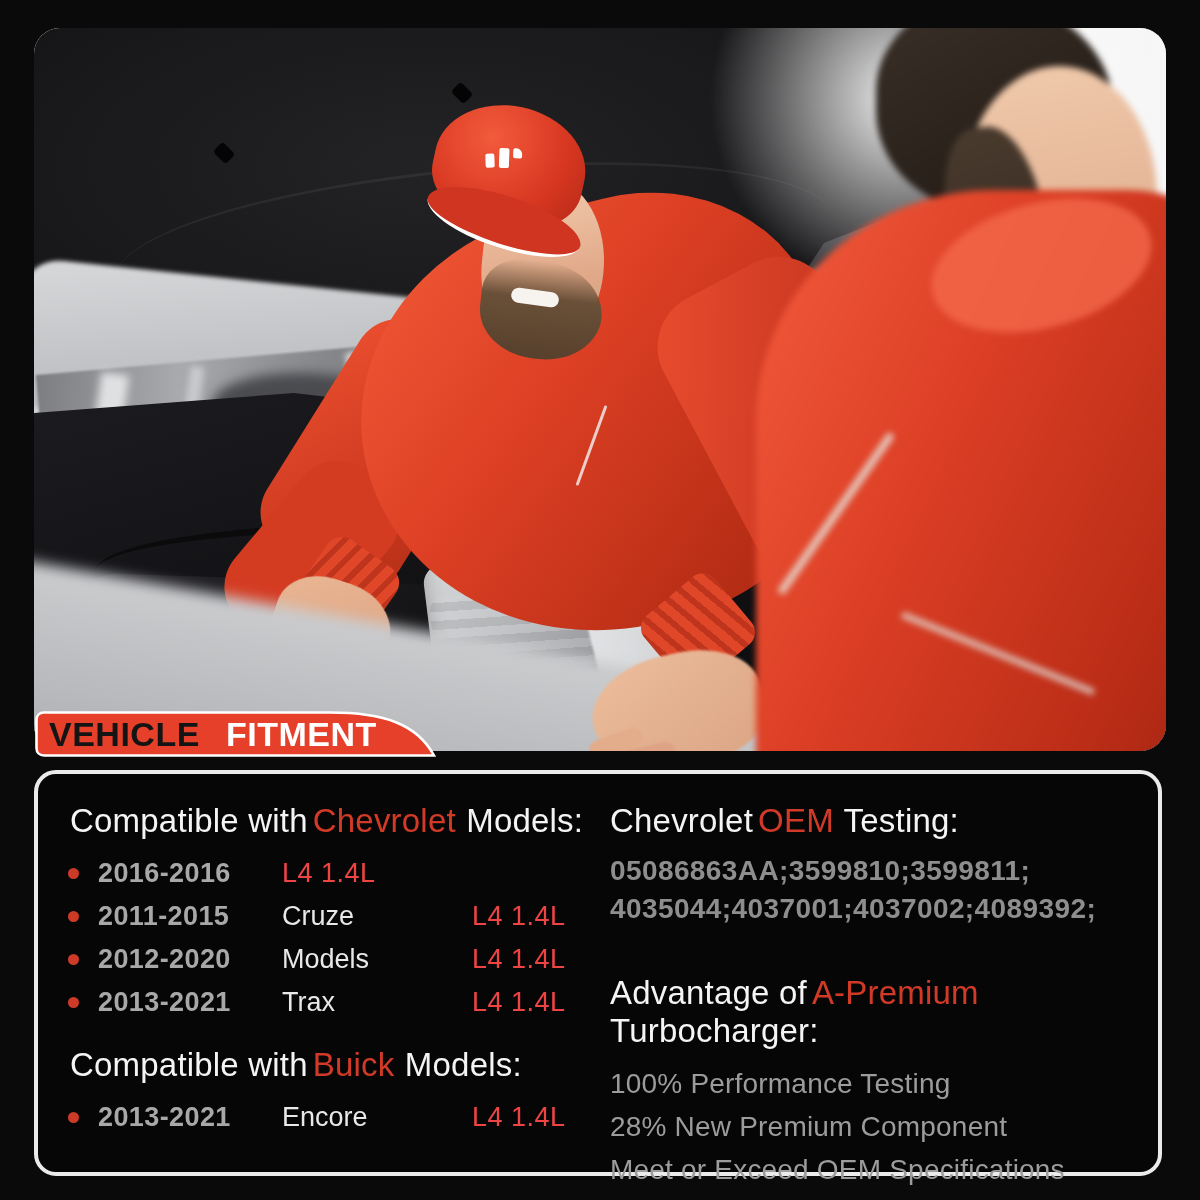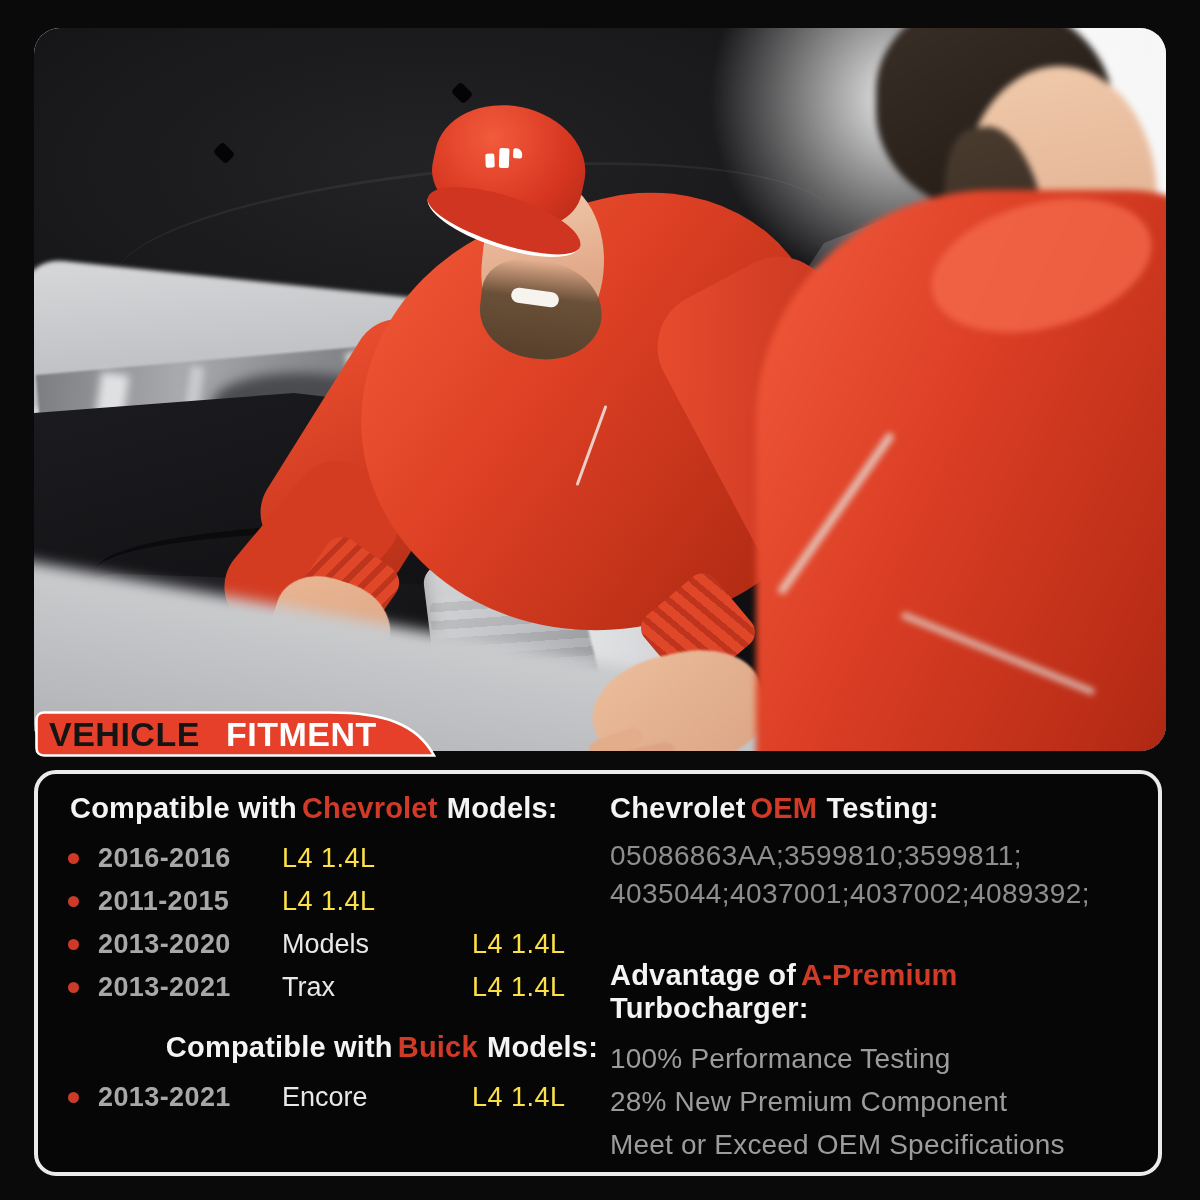--- a/index.html
+++ b/index.html
@@ -174,35 +174,35 @@
 
   
   .banner { position:absolute; left:34px; top:710px; width:410px; height:48px; }
 
   
   .panel { position:absolute; left:34px; top:770px; width:1128px; height:406px;
       background:#060606; border:4px solid #ebebeb; border-radius:22px; }
   .col-left { position:absolute; left:0; top:0; width:560px; }
   .col-right { position:absolute; left:572px; top:0; width:540px; }
 
-  .sec-h { margin:18px 0 12px 32px; font-size:29px; font-weight:700; color:#f4f4f4; letter-spacing:.2px; }
+  .sec-h { margin:28px 0 12px 32px; font-size:33px; font-weight:400; color:#f4f4f4; letter-spacing:.2px; }
   .sec-h .red { color:#d23a28; margin-left:5px; margin-right:1px; }
   .col-right .sec-h { margin-left:0; }
 
   .frow { display:grid; grid-template-columns:30px 184px 190px 1fr; align-items:center;
       height:43px; padding-left:30px; font-size:27px; }
   .frow .dot { width:11px; height:11px; border-radius:50%; background:#cd3a27; }
   .frow .years { font-weight:700; color:#a8a8a8; letter-spacing:.4px; }
   .frow .model { font-weight:400; color:#e8e8e8; }
-  .frow .engine { font-weight:400; color:#fde047; letter-spacing:.5px; }
-
-  .h-buick { margin-top:22px;text-align:right; }
+  .frow .engine { font-weight:400; color:#ef4444; letter-spacing:.5px; }
+
+  .h-buick { margin-top:22px; }
 
   .oem-lines { margin-top:6px; }
-  .oem-line { font-size:28px; line-height:38px; color:#8e8e8e; letter-spacing:.4px; }
+  .oem-line { font-size:28px; line-height:38px; color:#8e8e8e; letter-spacing:.4px;font-weight:bold; }
   .adv-h { margin-top:46px; }
   .adv-item { font-size:28px; line-height:43px; color:#9c9c9c; letter-spacing:.2px; }
 </style>
 </head>
 <body>
 
 <div class="stage">
 
   <div class="photo">
     <div class="ph-bg"></div>
@@ -298,25 +298,26 @@
       <h2 class="sec-h"><span>Compatible with</span><span class="red">Chevrolet</span><span> Models:</span></h2>
 
       <div class="frow">
         <span class="dot"></span>
         <span class="years">2016-2016</span>
         <span class="engine">L4 1.4L</span>
       </div>
       <div class="frow">
         <span class="dot"></span>
         <span class="years">2011-2015</span>
-        <span class="engine">L4 1.4L</span>
-      </div>
-      <div class="frow">
-        <span class="dot"></span>
-        <span class="years">2013-2020</span>
+        <span class="model">Cruze</span>
+        <span class="engine">L4 1.4L</span>
+      </div>
+      <div class="frow">
+        <span class="dot"></span>
+        <span class="years">2012-2020</span>
         <span class="model">Models</span>
         <span class="engine">L4 1.4L</span>
       </div>
       <div class="frow">
         <span class="dot"></span>
         <span class="years">2013-2021</span>
         <span class="model">Trax</span>
         <span class="engine">L4 1.4L</span>
       </div>
 

